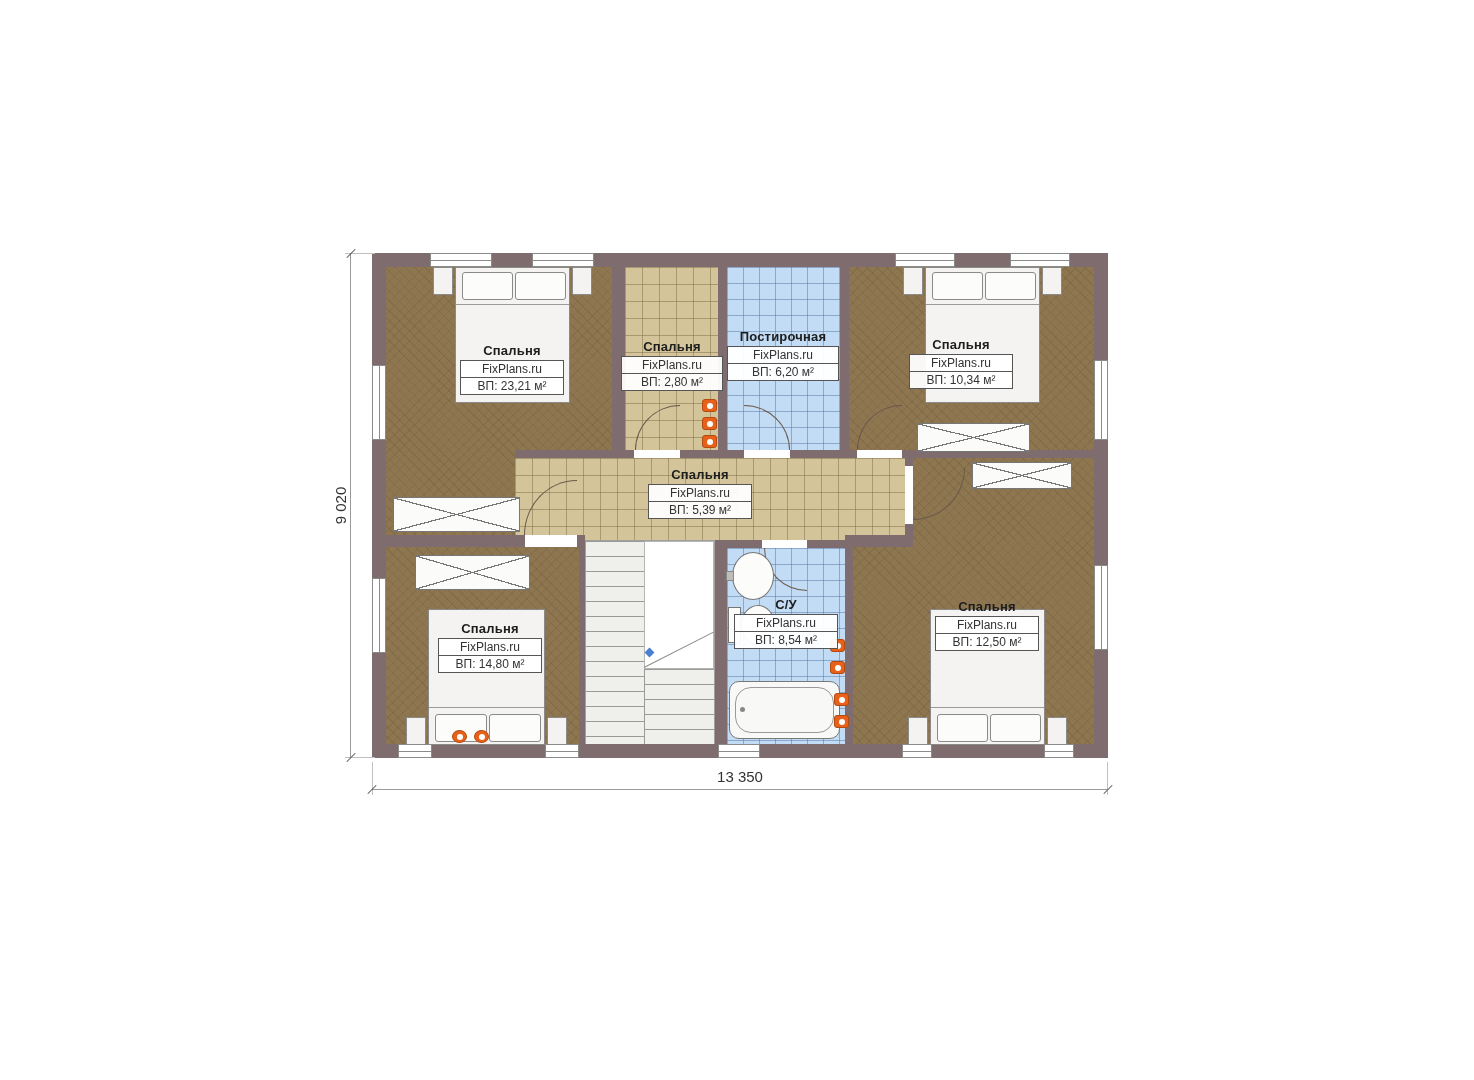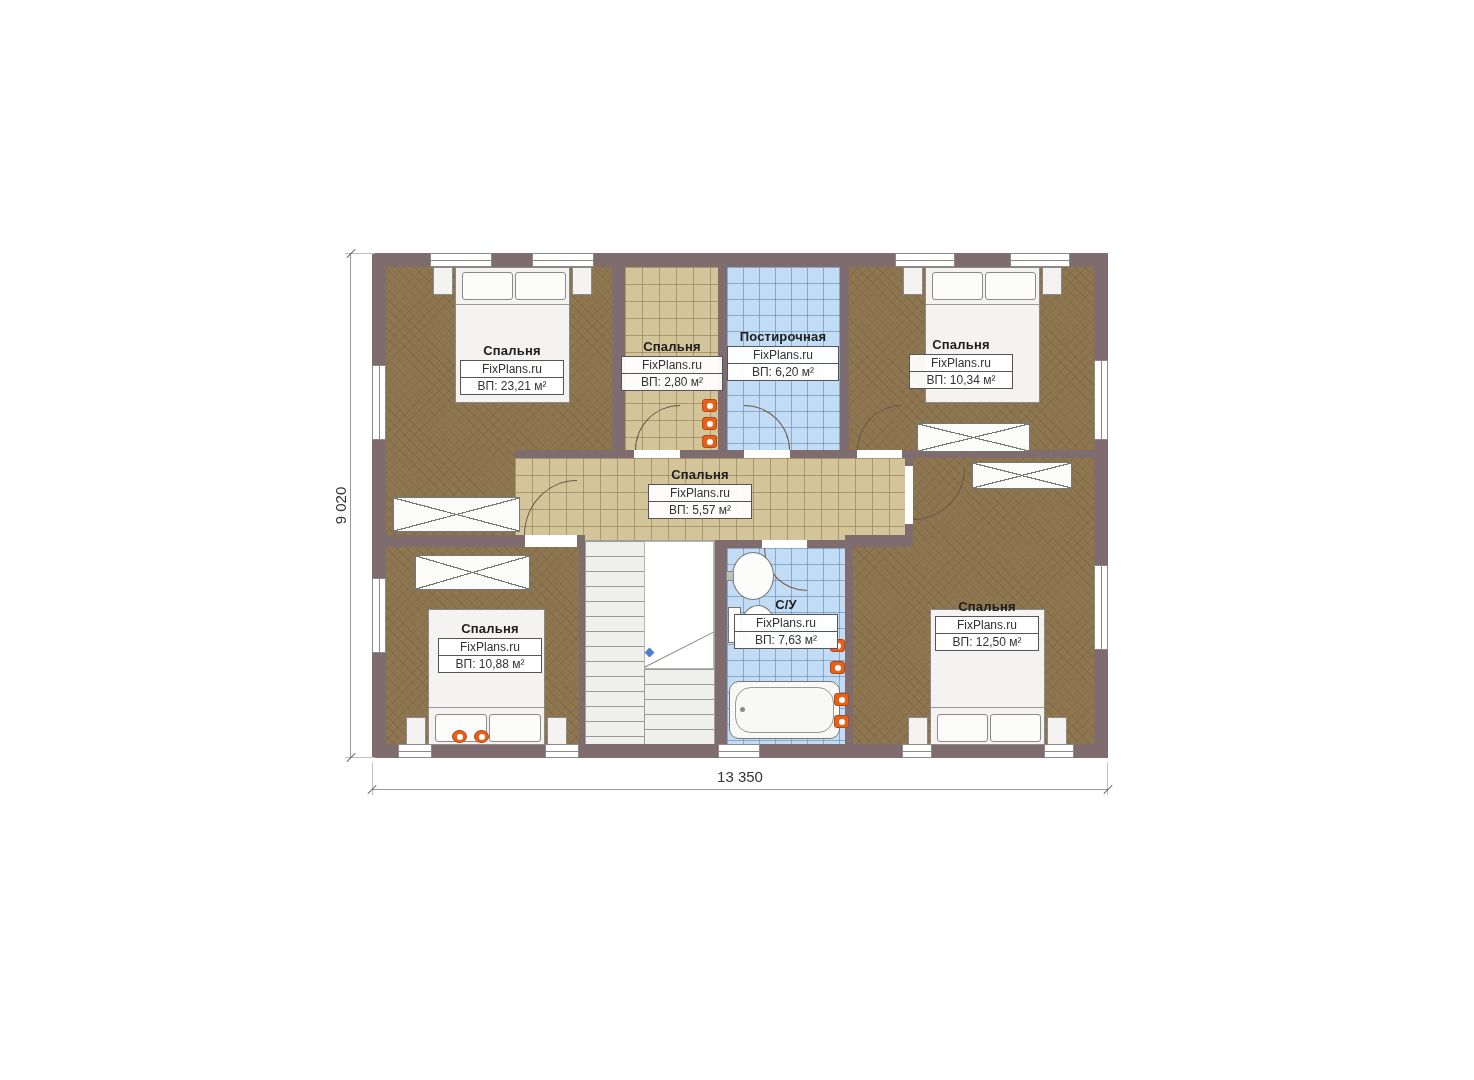--- a/index.html
+++ b/index.html
@@ -241,37 +241,37 @@
     <div class="rl-rows">
       <div class="rl-brand">FixPlans.ru</div>
       <div class="rl-area">ВП: 10,34 м²</div>
     </div>
   </div>
 
   <div class="room-label" style="left:276px;top:214px;width:104px;">
     <div class="rl-name">Спальня</div>
     <div class="rl-rows">
       <div class="rl-brand">FixPlans.ru</div>
-      <div class="rl-area">ВП: 5,57 м²</div>
+      <div class="rl-area">ВП: 5,39 м²</div>
     </div>
   </div>
 
   <div class="room-label" style="left:66px;top:368px;width:104px;">
     <div class="rl-name">Спальня</div>
     <div class="rl-rows">
       <div class="rl-brand">FixPlans.ru</div>
-      <div class="rl-area">ВП: 10,88 м²</div>
+      <div class="rl-area">ВП: 14,80 м²</div>
     </div>
   </div>
 
   <div class="room-label" style="left:362px;top:344px;width:104px;">
     <div class="rl-name">С/У</div>
     <div class="rl-rows">
       <div class="rl-brand">FixPlans.ru</div>
-      <div class="rl-area">ВП: 7,63 м²</div>
+      <div class="rl-area">ВП: 8,54 м²</div>
     </div>
   </div>
 
   <div class="room-label" style="left:563px;top:346px;width:104px;">
     <div class="rl-name">Спальня</div>
     <div class="rl-rows">
       <div class="rl-brand">FixPlans.ru</div>
       <div class="rl-area">ВП: 12,50 м²</div>
     </div>
   </div>

